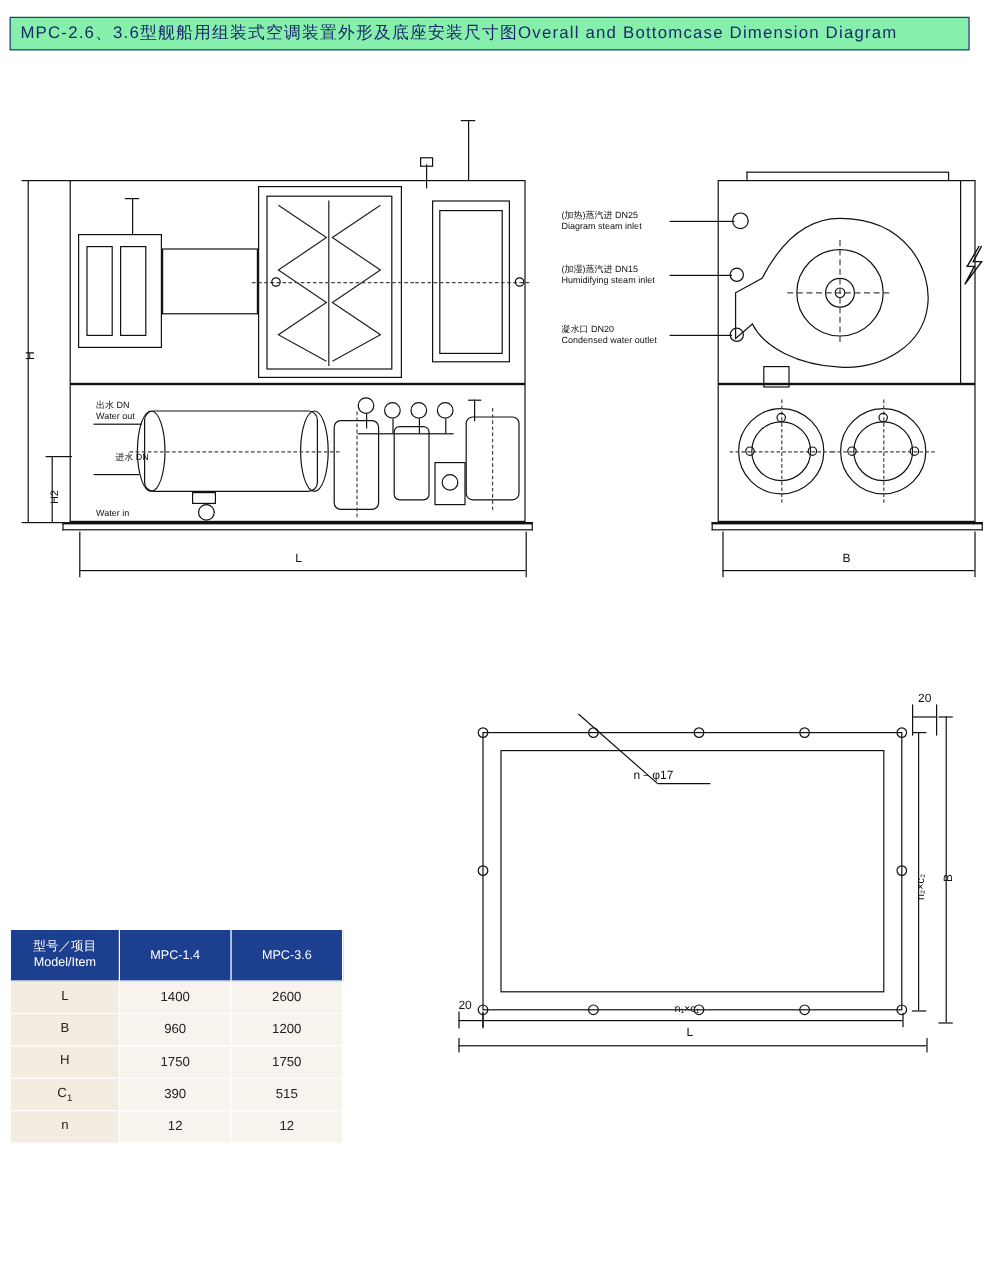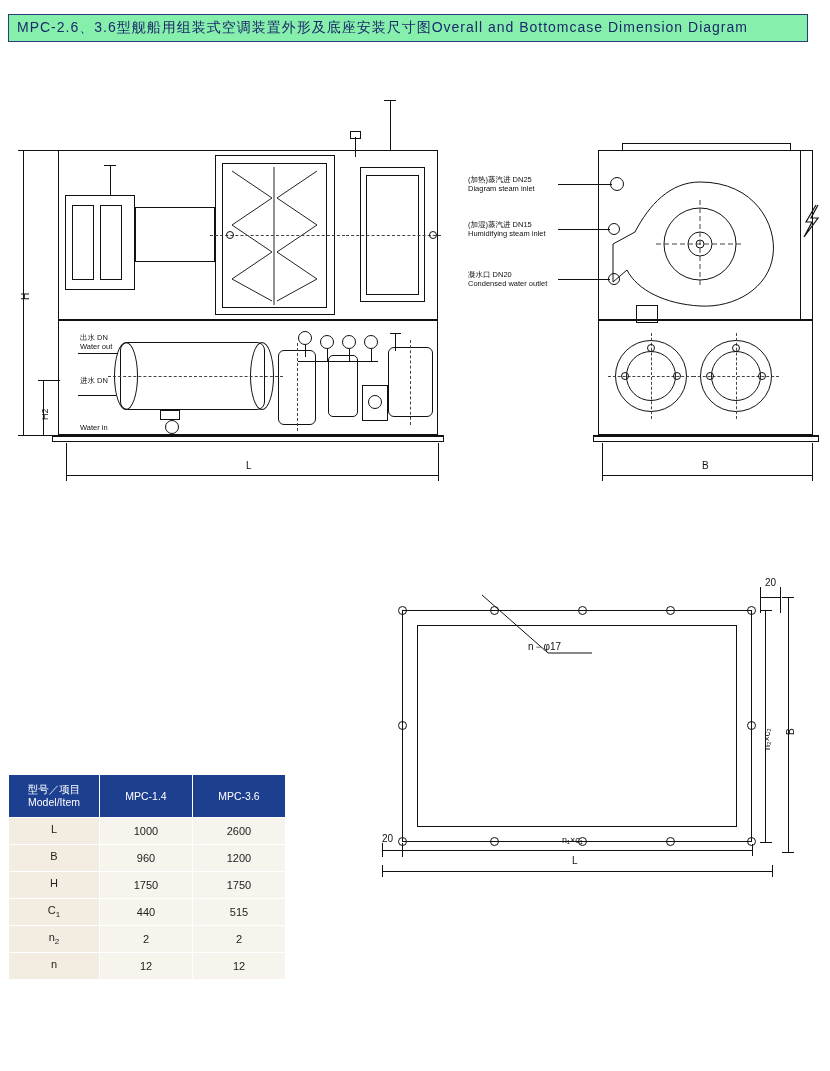--- a/index.html
+++ b/index.html
@@ -199,21 +199,21 @@
   <div class="ln vl" style="left:361px; top:254px; height:12px;"></div>
   <div class="ln hl" style="left:288px; top:266px; width:80px;"></div>
   <div class="ln vl" style="left:385px; top:238px; height:18px;"></div>
   <div class="ln hl" style="left:380px; top:238px; width:11px;"></div>
 
   <div class="ln hl" style="left:68px; top:258px; width:40px;"></div>
   <div class="ln hl" style="left:68px; top:300px; width:38px;"></div>
 
   <div class="lbl-sm" style="left:70px; top:238px;">出水 DN</div>
   <div class="lbl-sm" style="left:70px; top:247px;">Water out</div>
-  <div class="lbl-sm" style="left:70px; top:281px;">进水 DN</div>
+  <div class="lbl-sm" style="left:86px; top:281px;">进水 DN</div>
   <div class="lbl-sm" style="left:70px; top:304px;margin-top:24px;">Water in</div>
 
   <div class="ln vl" style="left:13px; top:55px; height:285px;"></div>
   <div class="ln hl" style="left:8px; top:55px; width:42px;"></div>
   <div class="ln hl" style="left:8px; top:340px; width:42px;"></div>
   <div class="dim rot" style="left:10px; top:205px;">H</div>
 
   <div class="ln vl" style="left:33px; top:285px; height:55px;"></div>
   <div class="ln hl" style="left:28px; top:285px; width:22px;"></div>
   <div class="dim rot" style="left:30px; top:325px; font-size:9px;">H2</div>
@@ -358,42 +358,37 @@
         <div>型号／项目</div>
         <div>Model/Item</div>
       </th>
       <th class="hdr col-b">MPC-1.4</th>
       <th class="hdr col-c">MPC-3.6</th>
     </tr>
   </thead>
   <tbody>
     <tr>
       <td class="r-label"><span>L</span><span class="sub"></span></td>
-      <td class="r-val">1000</td>
+      <td class="r-val">1400</td>
       <td class="r-val">2600</td>
     </tr>
     <tr>
       <td class="r-label"><span>B</span><span class="sub"></span></td>
       <td class="r-val">960</td>
       <td class="r-val">1200</td>
     </tr>
     <tr>
       <td class="r-label"><span>H</span><span class="sub"></span></td>
       <td class="r-val">1750</td>
       <td class="r-val">1750</td>
     </tr>
     <tr>
       <td class="r-label"><span>C</span><span class="sub">1</span></td>
-      <td class="r-val">440</td>
+      <td class="r-val">390</td>
       <td class="r-val">515</td>
-    </tr>
-    <tr>
-      <td class="r-label"><span>n</span><span class="sub">2</span></td>
-      <td class="r-val">2</td>
-      <td class="r-val">2</td>
     </tr>
     <tr>
       <td class="r-label"><span>n</span><span class="sub"></span></td>
       <td class="r-val">12</td>
       <td class="r-val">12</td>
     </tr>
   </tbody>
 </table>
 
 </body></html>

